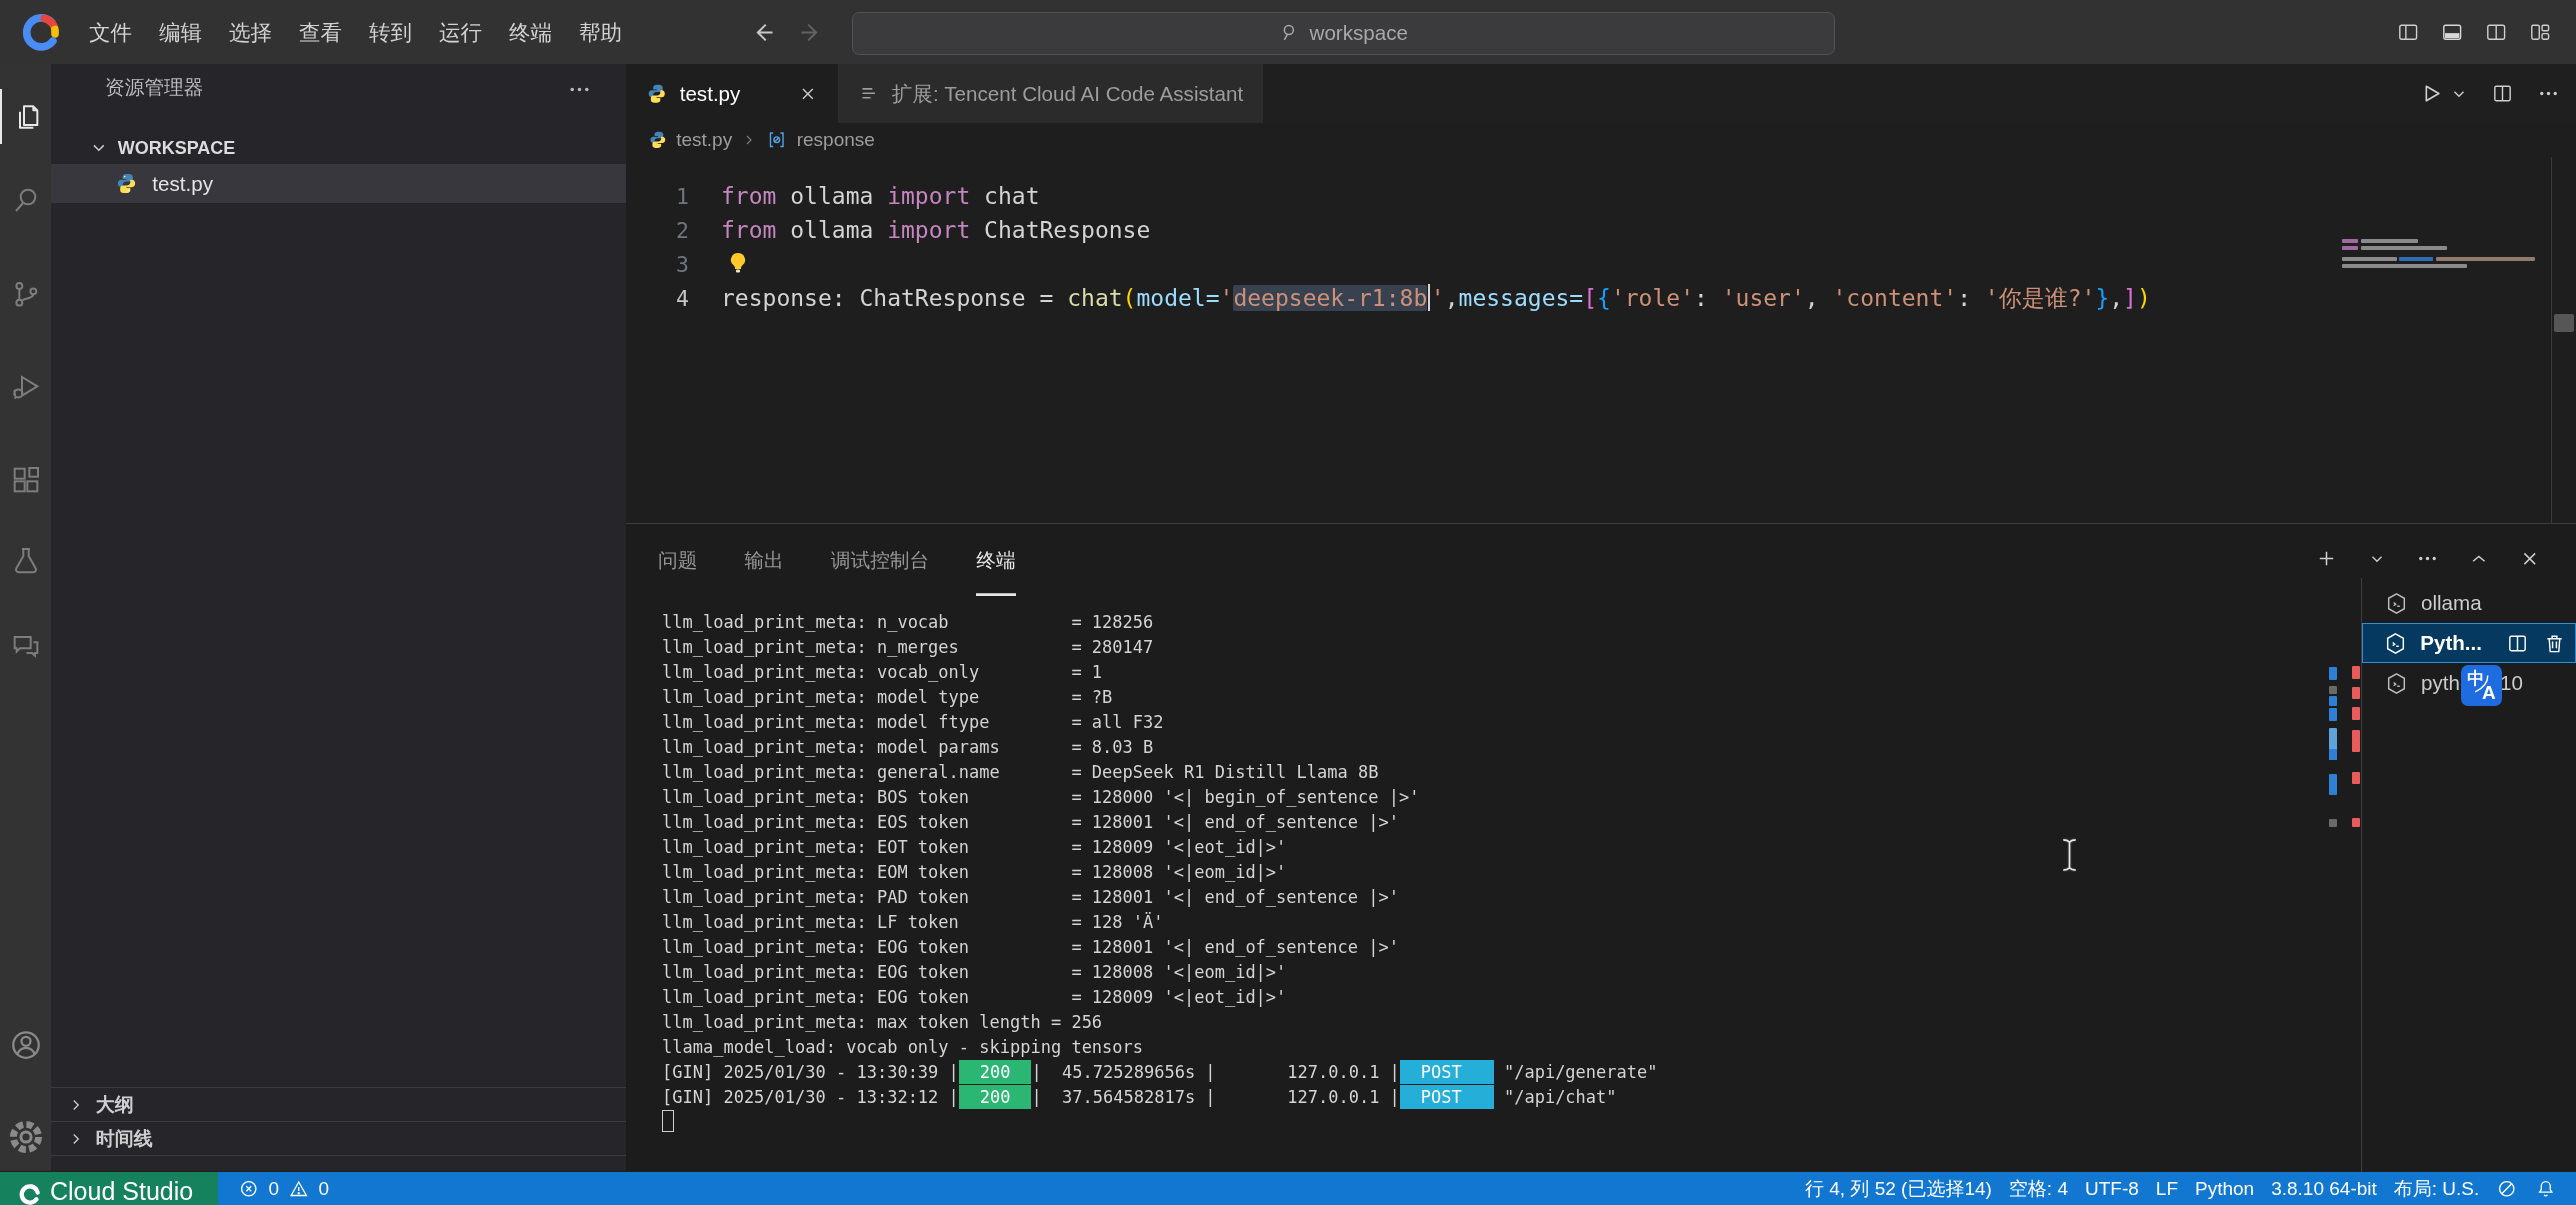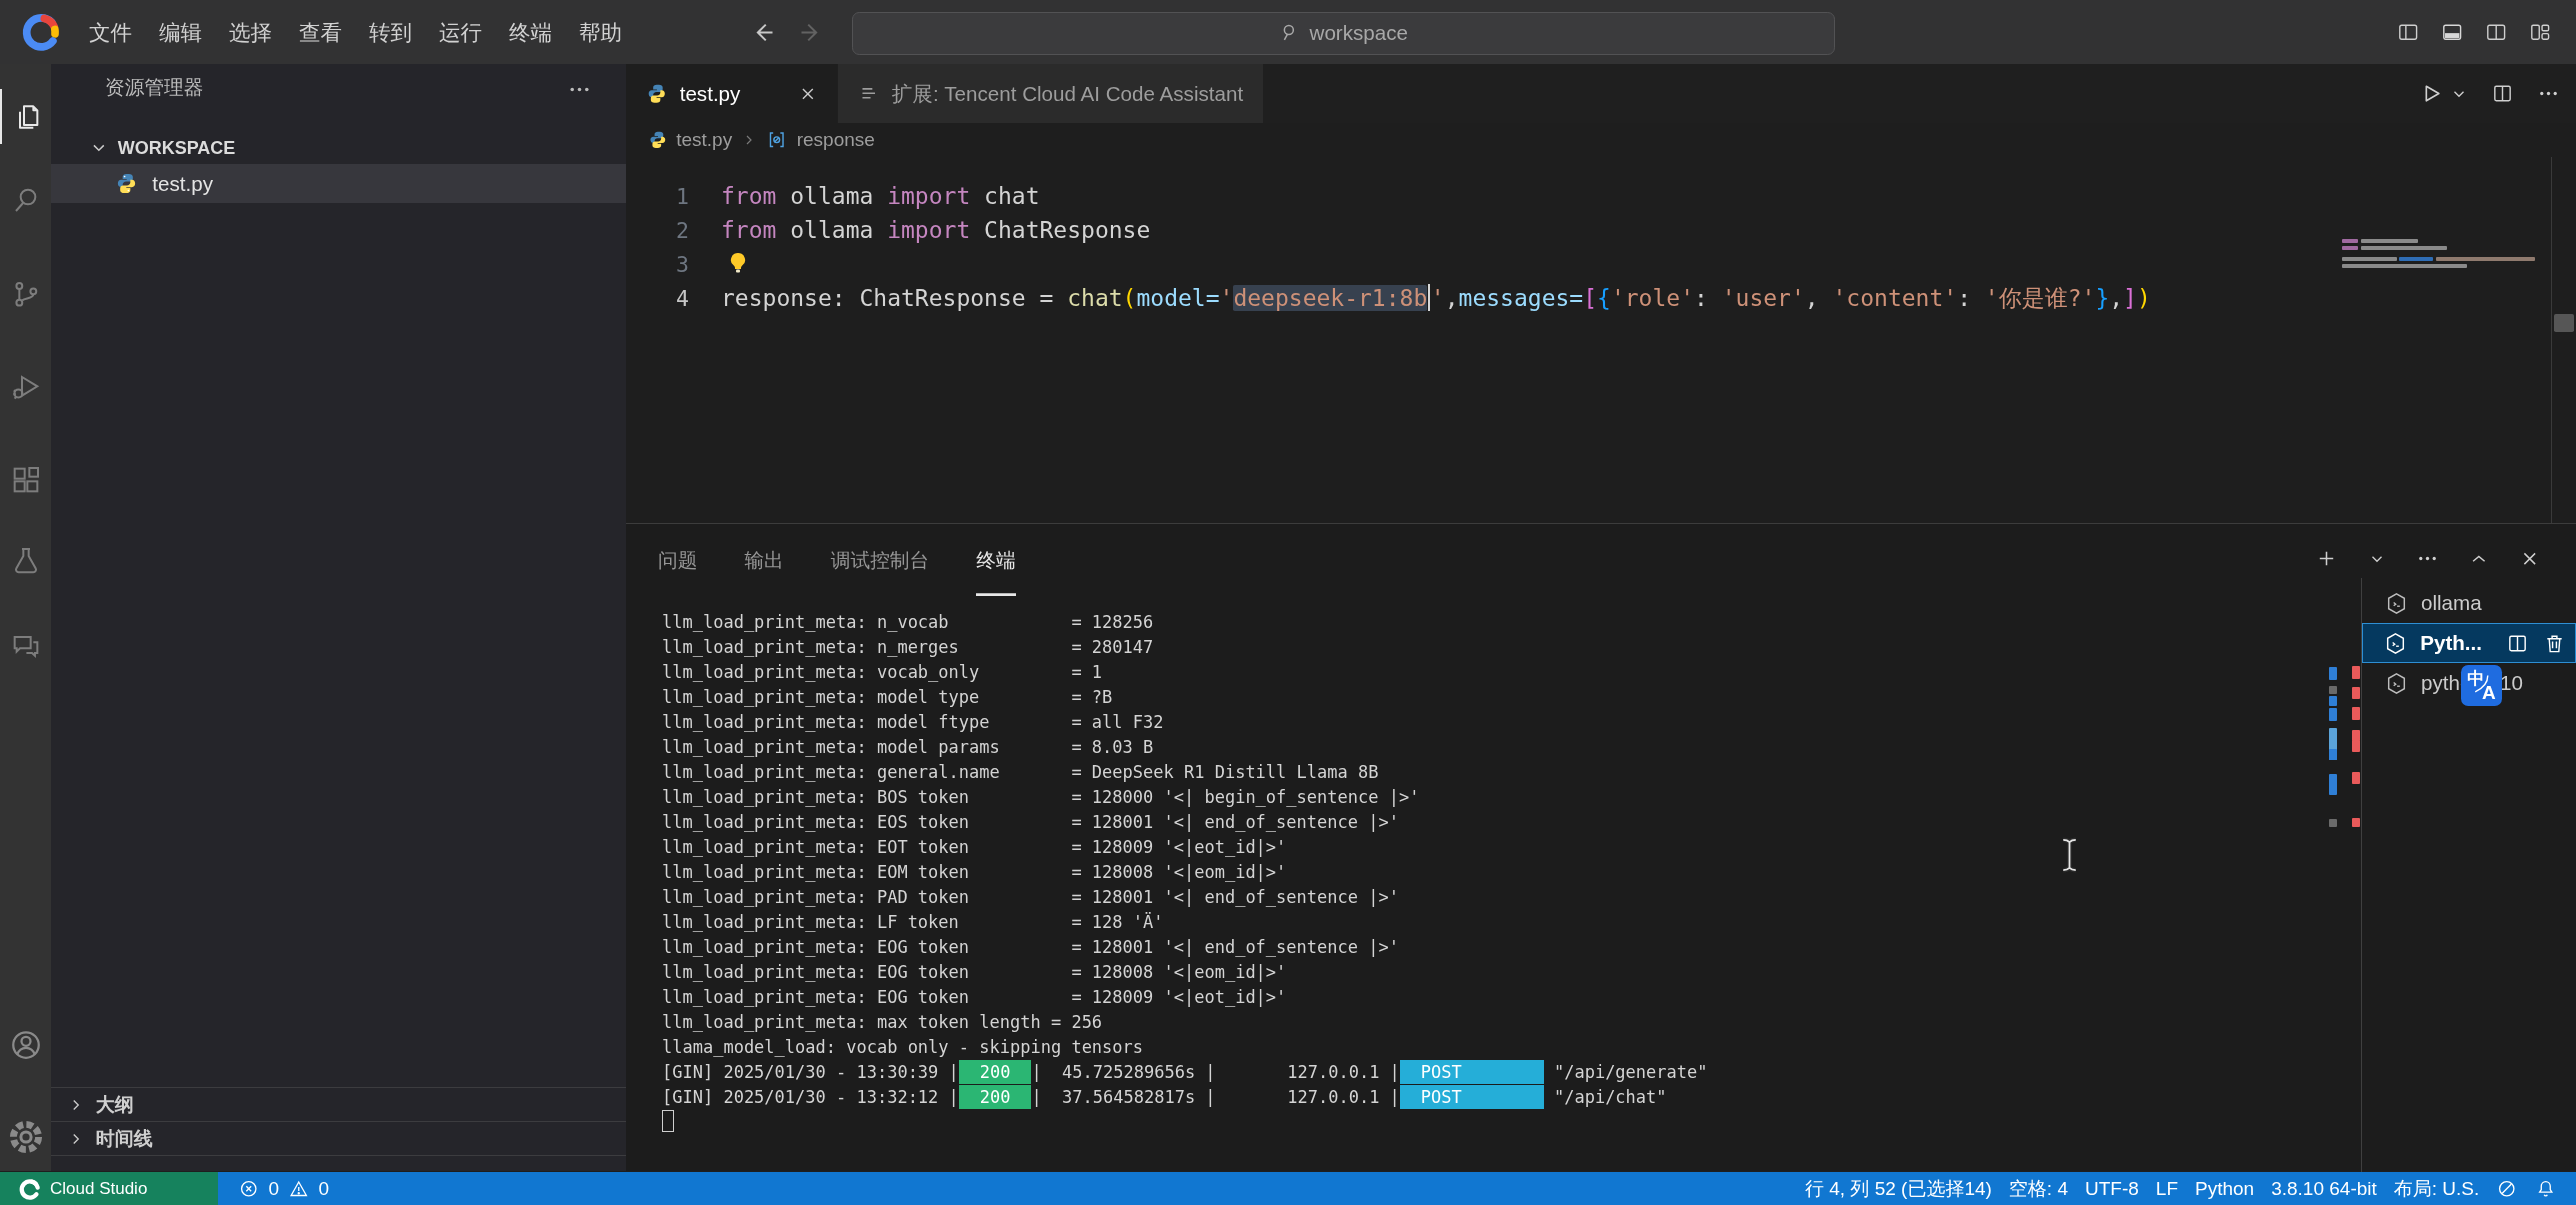--- a/index.html
+++ b/index.html
@@ -65,38 +65,38 @@
   .panel{position:absolute;left:0;top:459px;width:100%;height:648px;background:#1c1c1c;border-top:0.9px solid #3c3c3c;box-sizing:border-box;}
   .panel-tabs{position:absolute;left:32px;top:0;height:72px;display:flex;align-items:center;gap:47px;font-size:19.7px;color:#969696;}
   .panel-tabs .ptab{height:72px;display:flex;align-items:center;}
   .panel-tabs .ptab.active{color:#e7e7e7;box-shadow:inset 0 -2.7px 0 #e7e7e7;}
   .panel-actions{position:absolute;right:36px;top:23px;display:flex;align-items:center;gap:30px;}
   .terminal{position:absolute;left:36px;top:86px;width:1655px;height:555px;
             font-family:"DejaVu Sans Mono","Liberation Mono",monospace;font-size:17px;color:#d4d4d4;}
   .t-line{height:25px;line-height:25px;white-space:pre;}
   .badge{color:#ffffff;padding:1.8px 10.7px;}
   .badge-200{background:#2bb673;}
-  .badge-post{background:#25aed8;padding-right:82px;}
+  .badge-post{background:#25aed8;padding-right:32px;}
   .block-cursor{display:inline-block;width:11.6px;height:21.5px;border:1.8px solid #cfcfcf;vertical-align:-3.6px;box-sizing:border-box;}
   .decor{position:absolute;width:8px;border-radius:0.9px;}
   .decor.blue{background:#2f7fd6;} .decor.blue2{background:#5ba3d9;} .decor.red{background:#e95a5a;} .decor.gray{background:#6a6a6a;}
   .list-divider{position:absolute;left:1735px;top:54px;width:0.9px;height:595px;background:#3f3f3f;}
   .terminal-list{position:absolute;left:1736px;top:59px;width:214px;}
   .tl-row{position:relative;height:40px;display:flex;align-items:center;gap:12.5px;padding-left:21.5px;
           box-sizing:border-box;font-size:20.6px;color:#cccccc;}
   .tl-row.selected{background:#05395f;border:1.8px solid #2e8fd4;color:#fff;font-weight:600;padding-left:19.7px;}
   .tl-actions{margin-left:auto;display:flex;align-items:center;gap:14.3px;padding-right:9px;}
   .translate-btn{position:absolute;left:1835px;top:141px;width:41px;height:41px;background:#1f6ce0;border-radius:7.2px;
                  color:#fff;z-index:5;}
   .translate-btn .zh{position:absolute;left:6.3px;top:1.8px;font-size:17px;font-weight:700;}
   .translate-btn .en{position:absolute;right:6.3px;bottom:1.8px;font-size:19px;font-weight:700;}
   
   .statusbar{position:absolute;left:0;top:1172px;width:2576px;height:34px;background:#1177d1;color:#fff;font-size:19px;}
-  .st-brand{position:absolute;left:0;top:0;width:218px;height:34px;background:#16825d;display:flex;align-items:center;
-            gap:9px;padding-left:18px;box-sizing:border-box;font-size:17px;}
+  .st-brand{position:absolute;left:0;top:0;width:218px;height:34px;background:#16825d;display:flex;align-items:flex-end;
+            gap:9px;padding-left:18px;box-sizing:border-box;font-size:25px;}
   .st-problems{position:absolute;left:238px;top:0;height:34px;display:flex;align-items:center;gap:9px;}
   .st-right{position:absolute;right:19.7px;top:0;height:34px;display:flex;align-items:center;gap:17px;}
   .mouse-cursor{position:absolute;left:1431px;top:312px;z-index:9;}
   .icon-dim{opacity:.55}
 </style>
 </head>
 <body>
 
 <div id="app">
 

